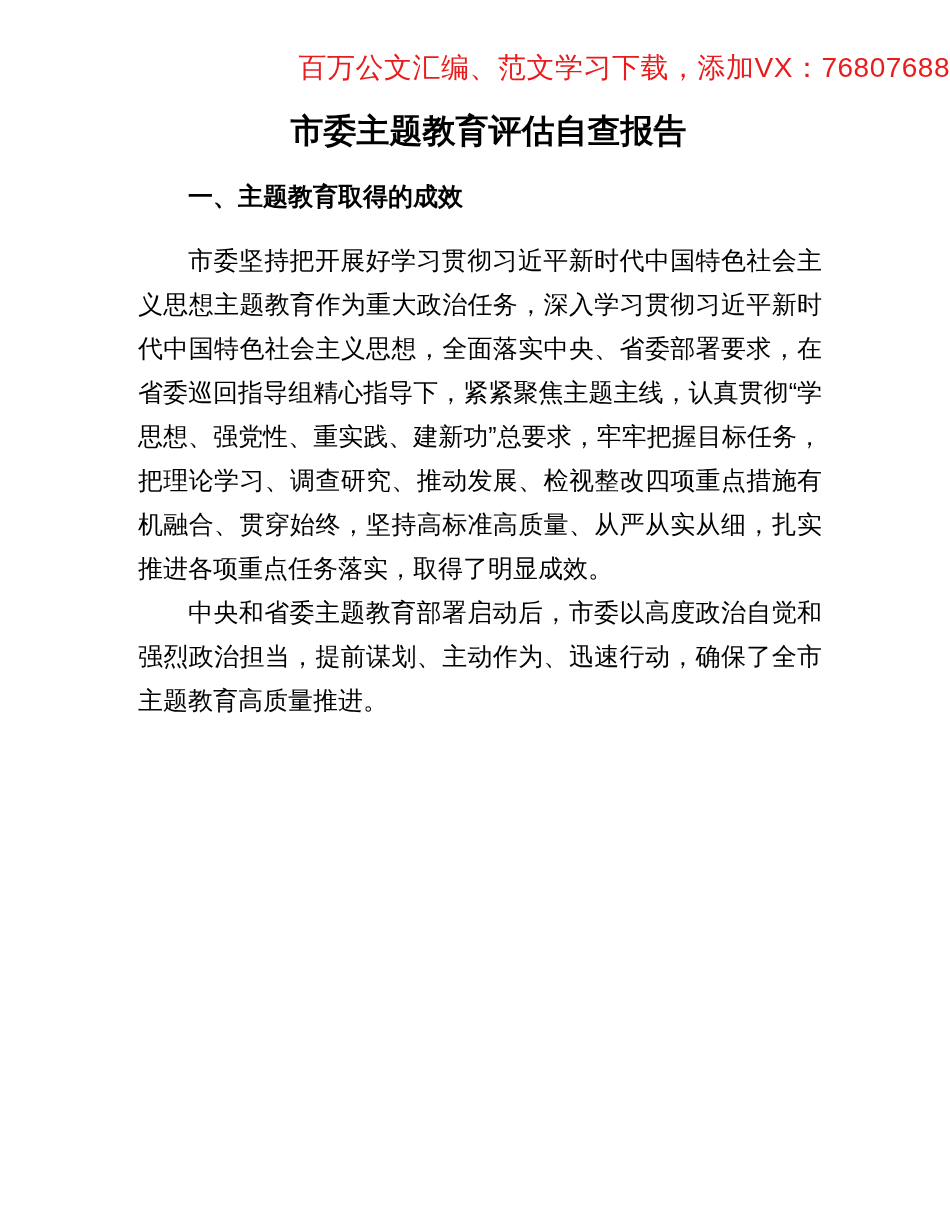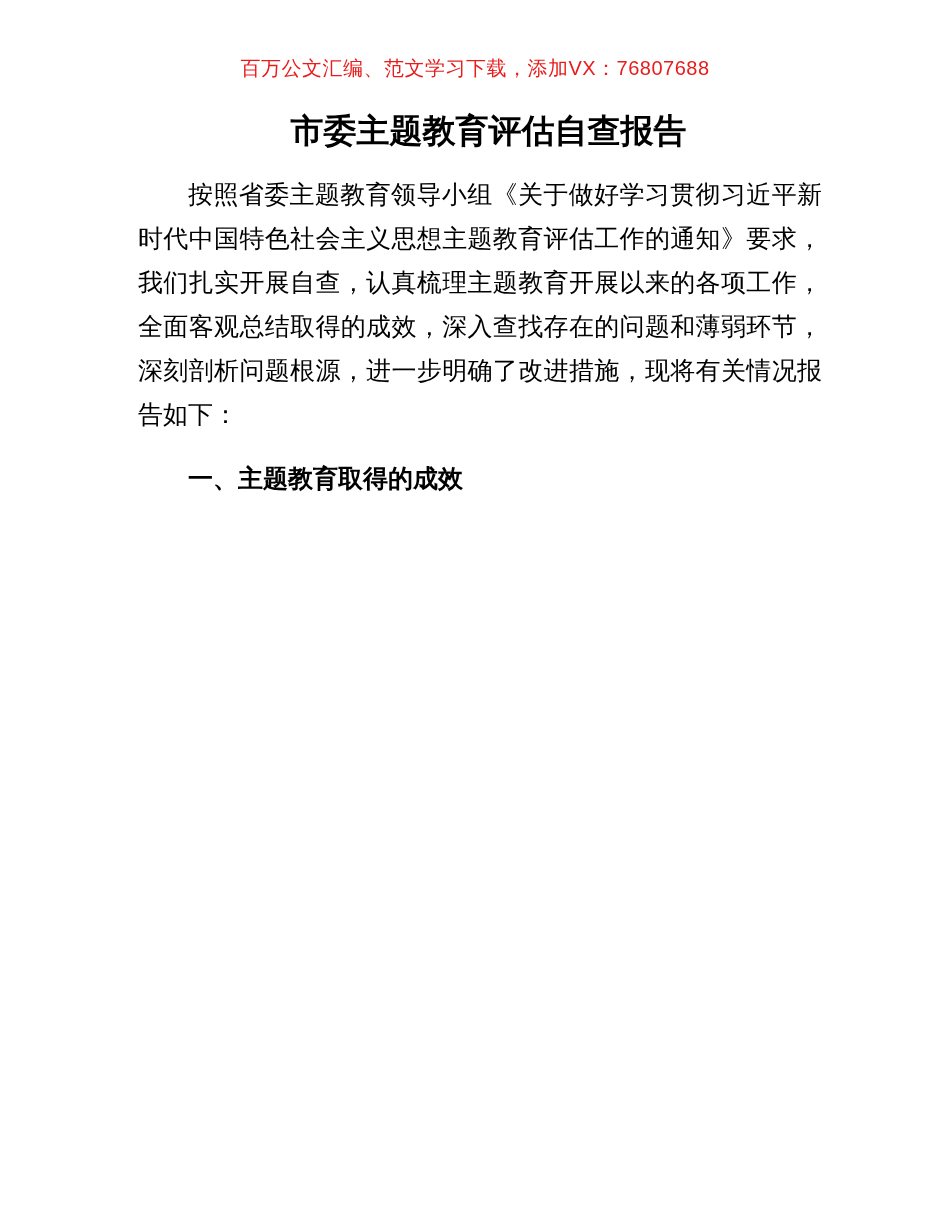--- a/index.html
+++ b/index.html
@@ -11,22 +11,22 @@
     font-family: "Liberation Sans", "DejaVu Sans", sans-serif;
   }
   .page {
     width: 950px;
     height: 1230px;
     background: #ffffff;
     position: relative;
   }
   .notice {
     padding-top: 54px;
-    text-align: center;
-    font-size: 20px;
+    text-align: right;
+    font-size: 28px;
     line-height: 28px;
     font-weight: 400;
     letter-spacing: 0.5px;
     color: #e81c1c; 
   }
   .doc-title {
     margin-top: 26px;
     text-align: center;
     font-size: 33px;
     line-height: 46px;
@@ -55,17 +55,18 @@
 </head>
 <body>
 
 <div class="page">
 
   <div class="notice" style="color: rgb(232, 28, 28);">百万公文汇编、范文学习下载，添加VX：76807688</div>
 
   <h1 class="doc-title">市委主题教育评估自查报告</h1>
 
   <div class="content" style="color: rgb(0, 0, 0);">
-    <p>按照省委主题教育领导小组《关于做好学习贯彻习近平新时代中国特色社会主义思想主题教育评估工作的通知》要求，我们扎实开展自查，认真梳理主题教育开展以来的各项工作，全面客观总结取得的成效，深入查找存在的问题和薄弱环节，深刻剖析问题根源，进一步明确了改进措施，现将有关情况报告如下：</p>
     <p class="sect">一、主题教育取得的成效</p>
+    <p>市委坚持把开展好学习贯彻习近平新时代中国特色社会主义思想主题教育作为重大政治任务，深入学习贯彻习近平新时代中国特色社会主义思想，全面落实中央、省委部署要求，在省委巡回指导组精心指导下，紧紧聚焦主题主线，认真贯彻“学思想、强党性、重实践、建新功”总要求，牢牢把握目标任务，把理论学习、调查研究、推动发展、检视整改四项重点措施有机融合、贯穿始终，坚持高标准高质量、从严从实从细，扎实推进各项重点任务落实，取得了明显成效。</p>
+    <p>中央和省委主题教育部署启动后，市委以高度政治自觉和强烈政治担当，提前谋划、主动作为、迅速行动，确保了全市主题教育高质量推进。</p>
   </div>
 
 </div>
 
 </body></html>

